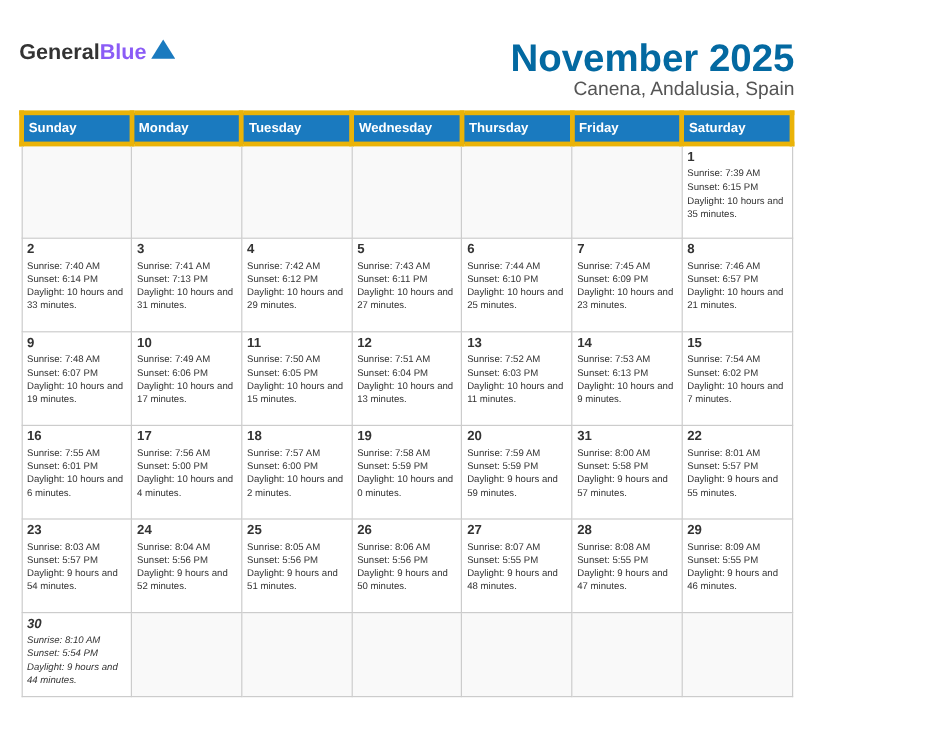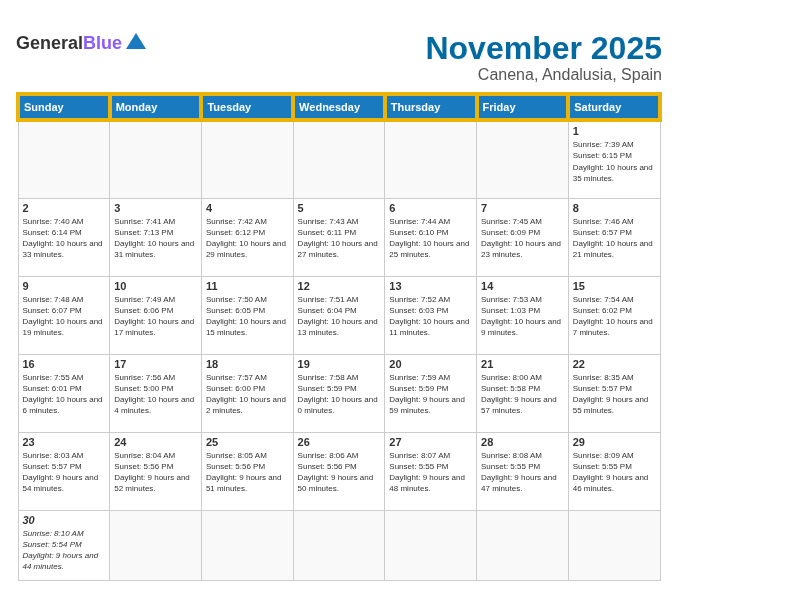--- a/index.html
+++ b/index.html
@@ -233,21 +233,21 @@
           <td>
             <div class="day-number">13</div>
             <div class="day-info">Sunrise: 7:52 AM
 Sunset: 6:03 PM
 Daylight: 10 hours
 and 11 minutes.</div>
           </td>
           <td>
             <div class="day-number">14</div>
             <div class="day-info">Sunrise: 7:53 AM
-Sunset: 1:03 PM
+Sunset: 6:13 PM
 Daylight: 10 hours
 and 9 minutes.</div>
           </td>
           <td>
             <div class="day-number">15</div>
             <div class="day-info">Sunrise: 7:54 AM
 Sunset: 6:02 PM
 Daylight: 10 hours
 and 7 minutes.</div>
           </td>
@@ -282,29 +282,29 @@
 and 0 minutes.</div>
           </td>
           <td>
             <div class="day-number">20</div>
             <div class="day-info">Sunrise: 7:59 AM
 Sunset: 5:59 PM
 Daylight: 9 hours
 and 59 minutes.</div>
           </td>
           <td>
-            <div class="day-number">21</div>
+            <div class="day-number">31</div>
             <div class="day-info">Sunrise: 8:00 AM
 Sunset: 5:58 PM
 Daylight: 9 hours
 and 57 minutes.</div>
           </td>
           <td>
             <div class="day-number">22</div>
-            <div class="day-info">Sunrise: 8:35 AM
+            <div class="day-info">Sunrise: 8:01 AM
 Sunset: 5:57 PM
 Daylight: 9 hours
 and 55 minutes.</div>
           </td>
         </tr>
         <tr>
           <td>
             <div class="day-number">23</div>
             <div class="day-info">Sunrise: 8:03 AM
 Sunset: 5:57 PM

